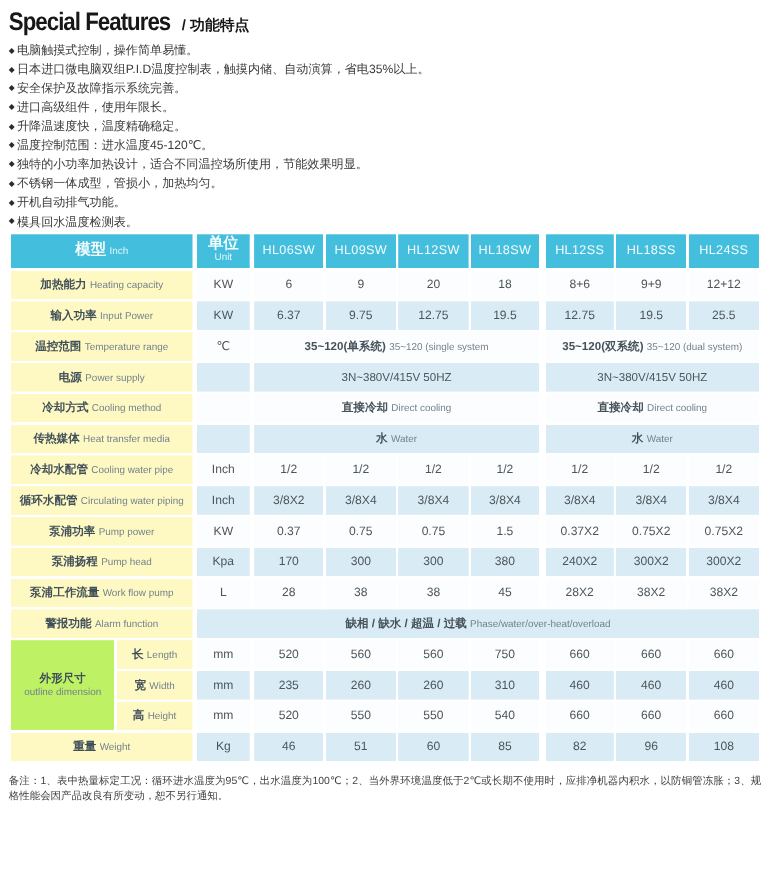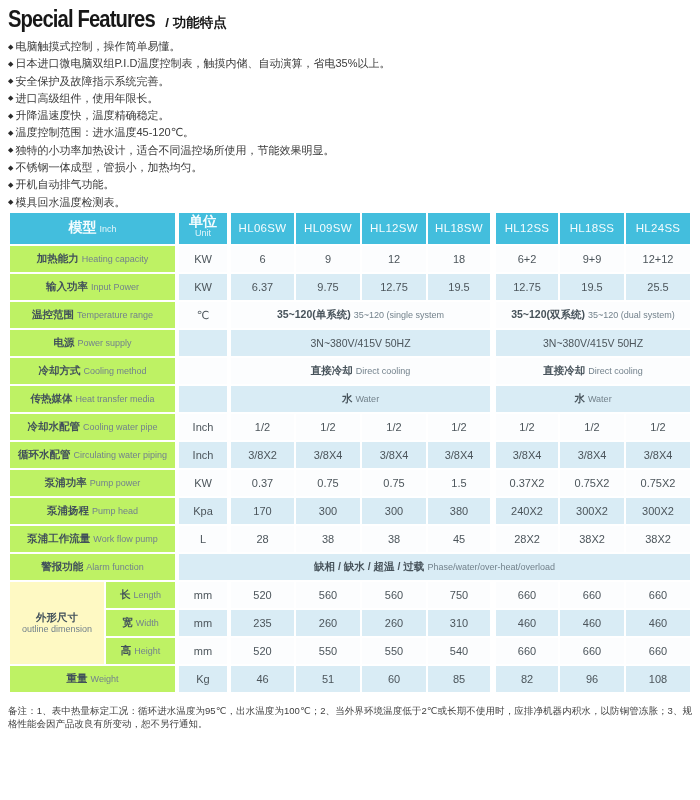--- a/index.html
+++ b/index.html
@@ -36,25 +36,25 @@
   table.spec th,table.spec td{
     border:2px solid #ffffff;padding:0;height:26px;vertical-align:middle;
     text-align:center;overflow:hidden;line-height:12px;
   }
   table.spec thead th{background:#43bedd;color:#f4fcfe;font-weight:normal;height:31px;}
   th.model-th{font-size:11.5px;letter-spacing:.3px;}
   th .hzh{font-weight:bold;font-size:14px;font-family:Liberation Mono, monospace;}
   th .hen{font-size:9px;opacity:.9;}
   th.unit-th div{line-height:11px;}
   td.label{
-    text-align:left;padding-left:9px;background:#bef264;white-space:nowrap;
+    text-align:left;padding-left:9px;background:#fef9c3;white-space:nowrap;
   }
   td.label .zh,td.dimg .zh{font-weight:bold;color:#41505a;font-size:10.5px;}
   td.label .en,td.dimg .en{color:#73828c;font-size:9px;}
-  td.dimg{background:#fef9c3;text-align:center;padding-left:0;}
+  td.dimg{background:#bef264;text-align:center;padding-left:0;}
   td.dimg div{line-height:12px;}
   td.sub{text-align:center;padding-left:0;}
   td.val{background:#fcfdfe;}
   tr.alt td.val{background:#d9ecf5;}
   td .mzh{font-weight:bold;color:#46525a;font-size:10.5px;}
   td .men{color:#73828c;font-size:9px;}
   td .plain{color:#4c555b;font-size:10.5px;}
   .sep3{border-left-width:4px !important;}
   .sep5{border-left-width:6px !important;}
 
@@ -121,23 +121,23 @@
           <th class="model-th">HL18SS</th>
           <th class="model-th">HL24SS</th>
         </tr>
       </thead>
     <tbody id="spec-body">
         <tr class="row">
           <td colspan="2" class="label"><span class="zh">加热能力</span> <span class="en">Heating capacity</span></td>
           <td class="val sep3">KW</td>
           <td class="val sep3">6</td>
           <td class="val">9</td>
-          <td class="val">12</td>
+          <td class="val">20</td>
           <td class="val">18</td>
-          <td class="val sep5">6+2</td>
+          <td class="val sep5">8+6</td>
           <td class="val">9+9</td>
           <td class="val">12+12</td>
         </tr>
         <tr class="row alt">
           <td colspan="2" class="label"><span class="zh">输入功率</span> <span class="en">Input Power</span></td>
           <td class="val sep3">KW</td>
           <td class="val sep3">6.37</td>
           <td class="val">9.75</td>
           <td class="val">12.75</td>
           <td class="val">19.5</td>

